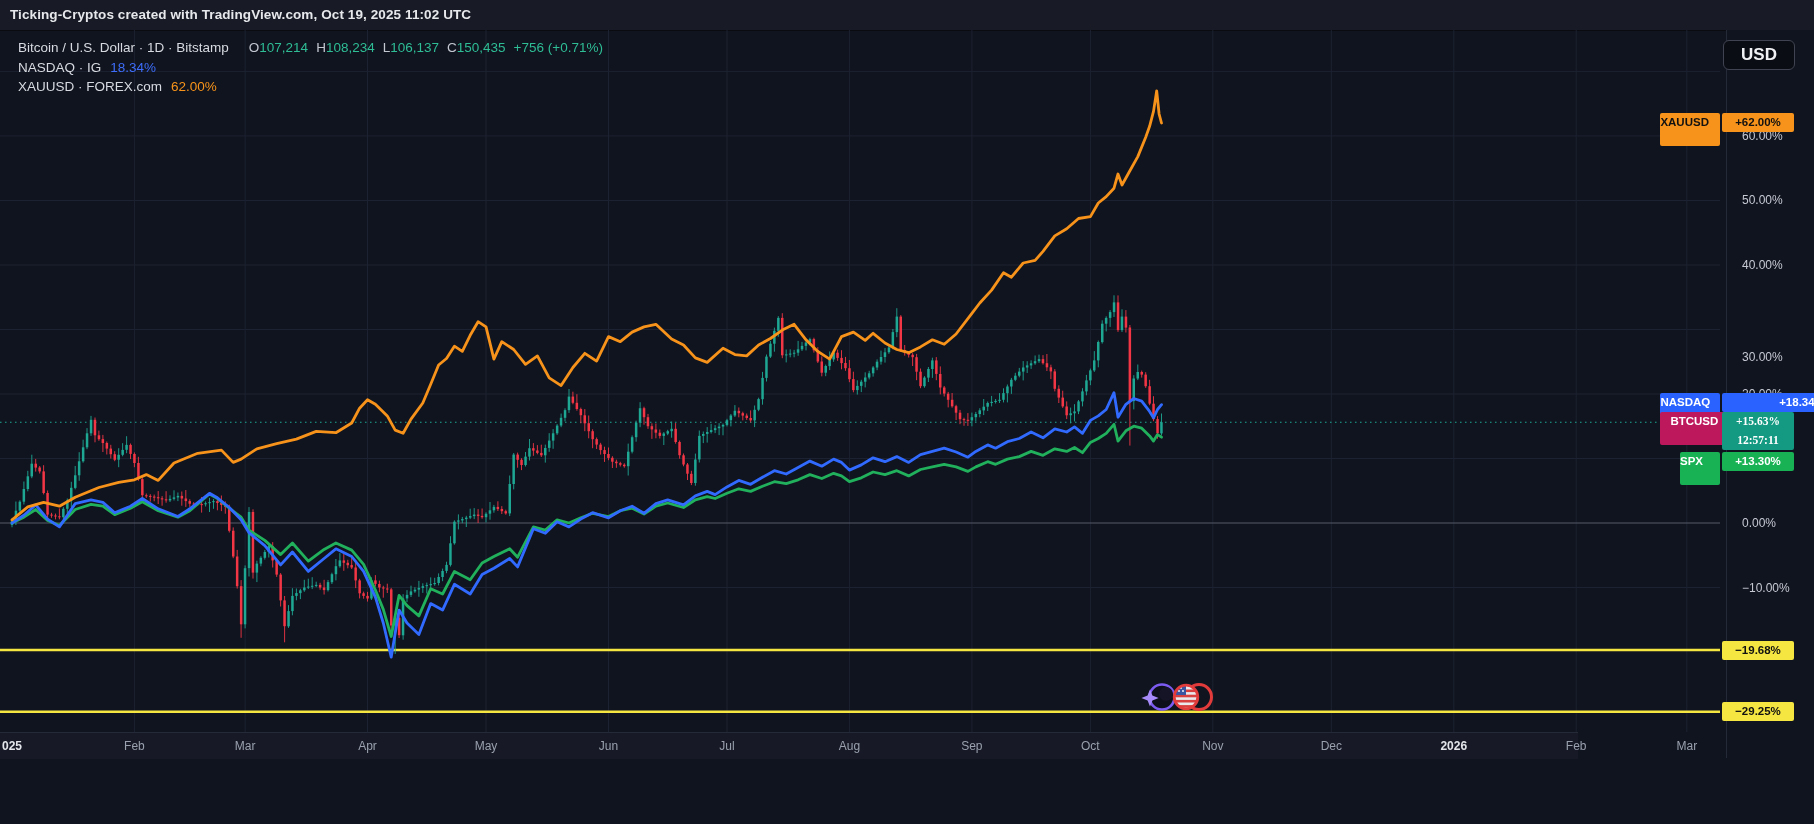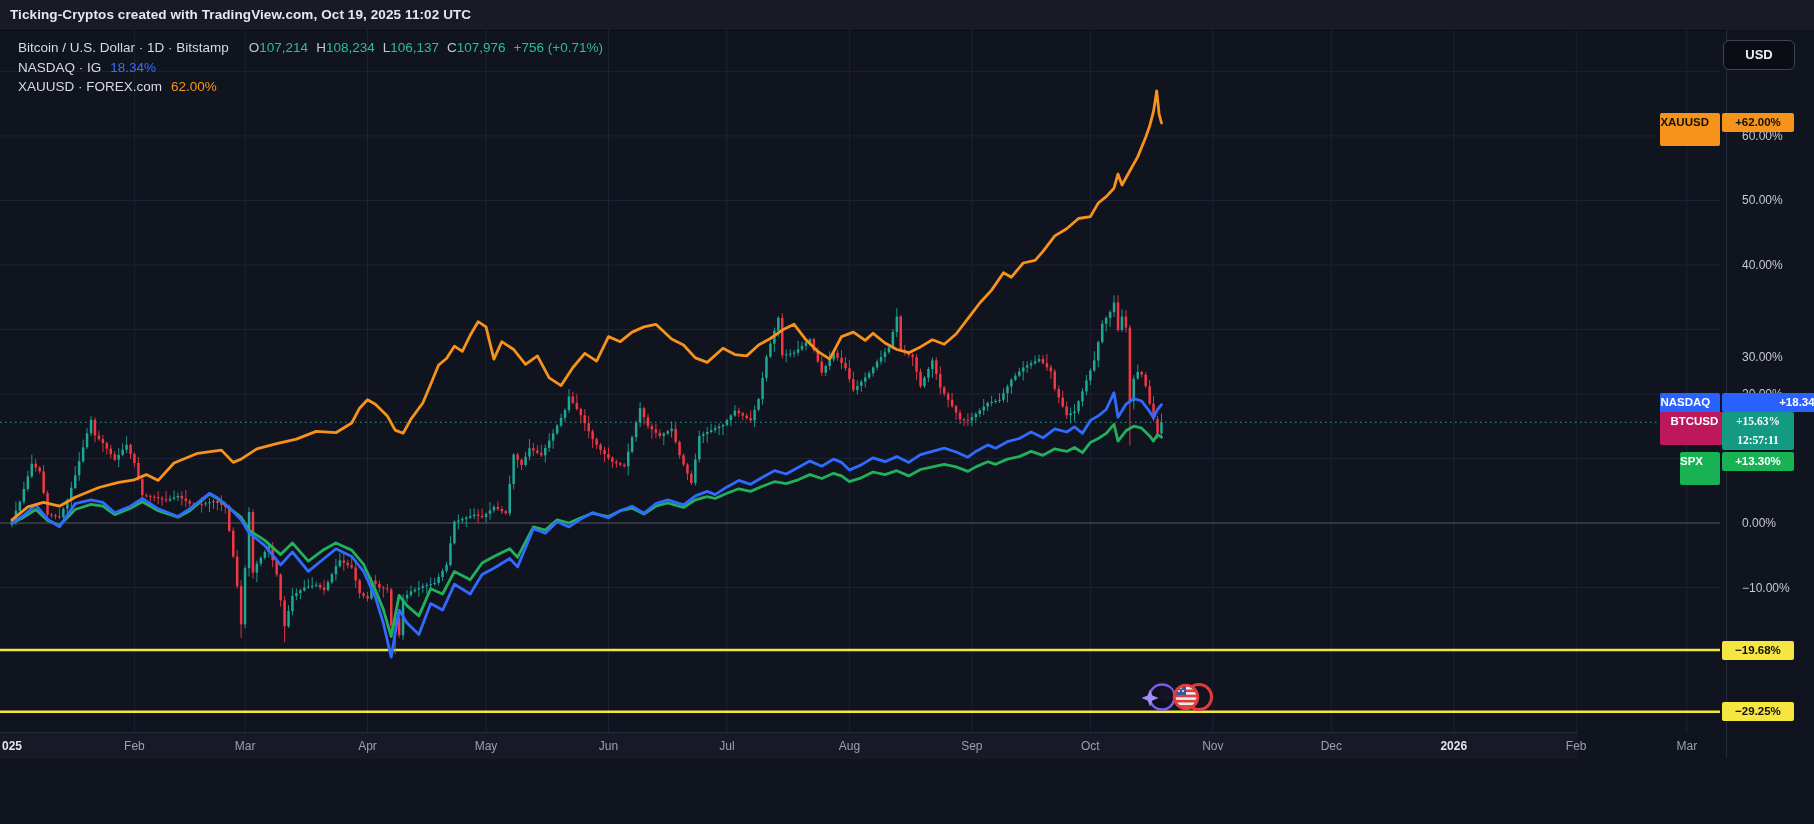--- a/index.html
+++ b/index.html
@@ -14,21 +14,21 @@
   #legend{position:absolute;left:18px;top:38px;z-index:5;font-size:13.5px;color:#d7dae0;}
   .lg-row{height:19.5px;line-height:19.5px;white-space:nowrap;}
   .lg-title{margin-right:12px;}
   .ohlc-k{color:#c3c7d0;margin-left:8px;}
   .ohlc-v{color:#2ebd95;}
   .lg-change{color:#2ebd95;margin-left:8px;}
   .lg-val{margin-left:9px;font-weight:400;}
   
   #price-axis{position:absolute;left:1726px;top:30px;width:88px;height:728px;background:#10141f;border-left:1px solid #242a38;}
   .ytick{position:absolute;height:18px;line-height:18px;font-size:12px;color:#c6c9d2;}
-  #usd-button{position:absolute;left:1723px;top:40px;width:70px;height:28px;background:#0b0d14;border:1.5px solid #404452;border-radius:6px;color:#f0f1f4;font-size:13px;font-weight:700;text-align:center;line-height:28px;z-index:8;}
+  #usd-button{position:absolute;left:1723px;top:40px;width:70px;height:28px;background:#0b0d14;border:1.5px solid #404452;border-radius:6px;color:#f0f1f4;font-size:17px;font-weight:700;text-align:center;line-height:28px;z-index:8;}
   .plabel-name{position:absolute;height:33px;line-height:19px;font-size:11.5px;font-weight:700;text-align:left;border-radius:2px;z-index:6;}
   .plabel-val{position:absolute;left:1722px;width:72px;font-size:11.5px;font-weight:700;text-align:center;border-radius:2px;z-index:6;}
   .plabel-val .row{height:19px;line-height:19px;}
   
   #time-axis{position:absolute;left:0;top:732px;width:1578px;height:26px;background:#171a26;border-top:1px solid #242a38;}
   .xtick{position:absolute;top:4px;height:18px;line-height:18px;font-size:12px;color:#9aa0ae;transform:translateX(-50%);white-space:nowrap;}
   .xtick.bold{color:#e3e5ea;font-weight:700;}
   
   #bottom-strip{position:absolute;left:0;top:758px;width:1814px;height:66px;background:#1d1f24;}
   #tv-logo{position:absolute;left:44px;top:14px;display:flex;align-items:center;gap:13px;}
@@ -680,21 +680,21 @@
     <circle cx="1179" cy="691" r="0.9" fill="#fff"></circle>
             <circle cx="1183" cy="691" r="0.9" fill="#fff"></circle>
           </g>
   <circle cx="1186" cy="697" r="11.8" fill="none" stroke="#e23b3b" stroke-width="2.8"></circle>
         </g>
       </svg>
   </div>
 
   <div id="legend">
     <div class="lg-row">
-      <span class="lg-title">Bitcoin / U.S. Dollar · 1D · Bitstamp</span><span class="ohlc-k">O</span><span class="ohlc-v">107,214</span><span class="ohlc-k">H</span><span class="ohlc-v">108,234</span><span class="ohlc-k">L</span><span class="ohlc-v">106,137</span><span class="ohlc-k">C</span><span class="ohlc-v">107,976</span><span class="lg-change">+756 (+0.71%)</span>
+      <span class="lg-title">Bitcoin / U.S. Dollar · 1D · Bitstamp</span><span class="ohlc-k">O</span><span class="ohlc-v">107,214</span><span class="ohlc-k">H</span><span class="ohlc-v">108,234</span><span class="ohlc-k">L</span><span class="ohlc-v">106,137</span><span class="ohlc-k">C</span><span class="ohlc-v">150,435</span><span class="lg-change">+756 (+0.71%)</span>
     </div>
     <div class="lg-row">
       <span>NASDAQ · IG</span><span class="lg-val" style="color: rgb(61, 109, 250);">18.34%</span>
     </div>
     <div class="lg-row">
       <span>XAUUSD · FOREX.com</span><span class="lg-val" style="color: rgb(247, 147, 26);">62.00%</span>
     </div>
   </div>
 
   <div id="price-axis"></div>

